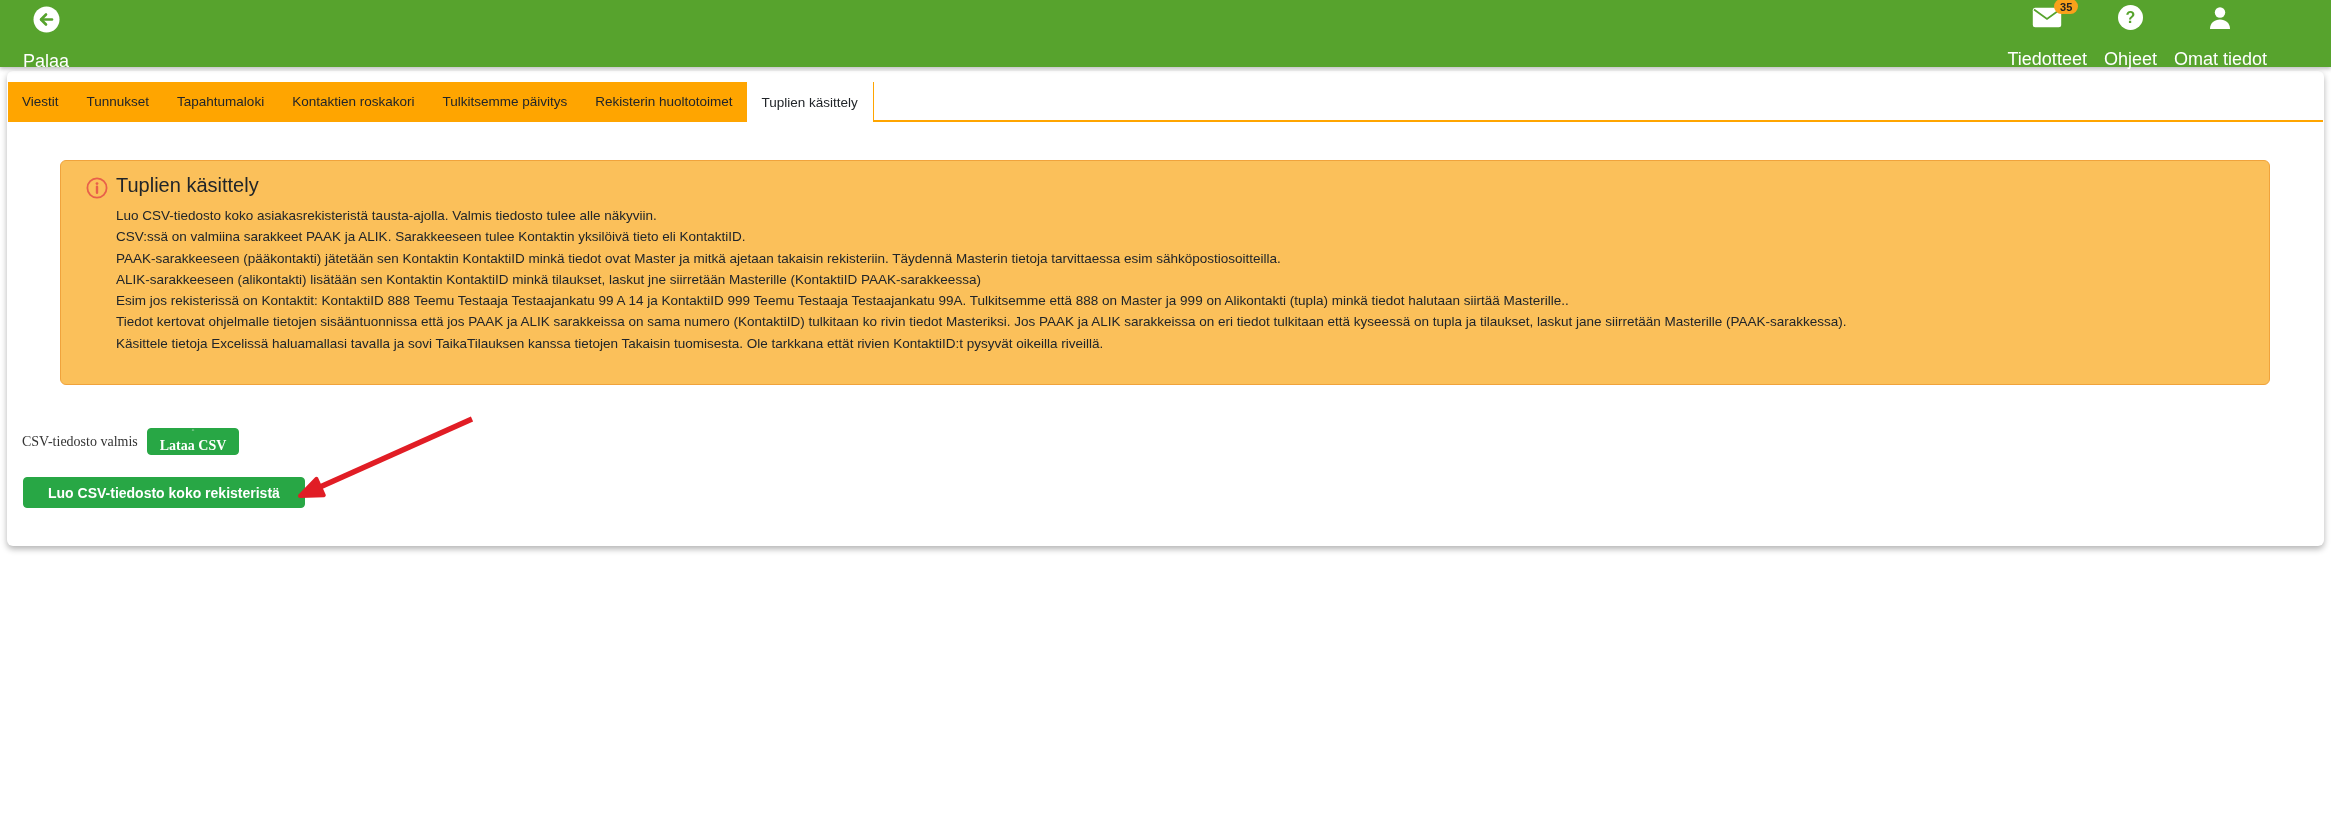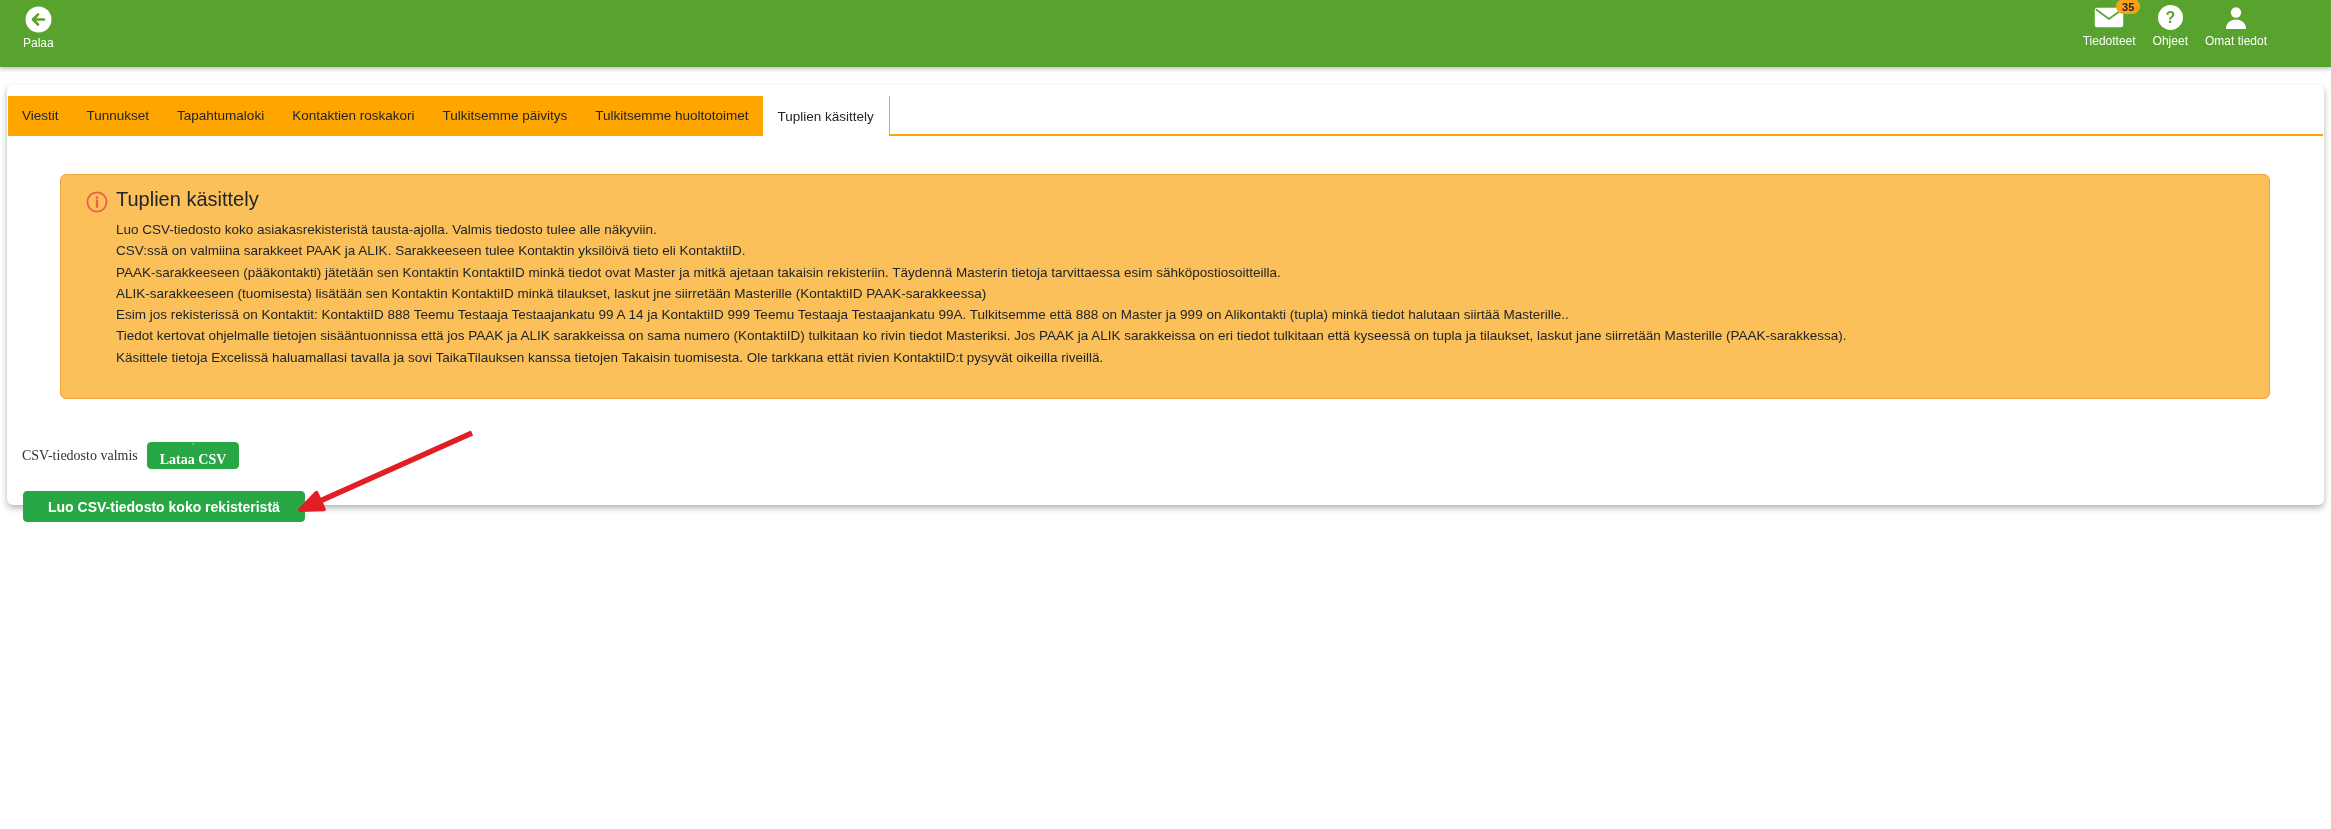--- a/index.html
+++ b/index.html
@@ -27,21 +27,21 @@
     background:var(--green);
     box-shadow:0 2px 4px rgba(0,0,0,.25);
     z-index:5;
   }
   .back-block{
     position:absolute;left:23px;top:6px;
     display:flex;flex-direction:column;align-items:center;gap:3px;
     cursor:pointer;
   }
   .back-circle{width:27px;height:27px;display:block;}
-  .hdr-label{color:#fff;font-size:12px;line-height:15px;white-space:nowrap;}
+  .hdr-label{color:#fff;font-size:18px;line-height:15px;white-space:nowrap;margin-top:18px;}
   .hdr-actions{
     position:absolute;right:64px;top:4px;
     display:flex;gap:17px;align-items:flex-start;
   }
   .hdr-action{
     display:flex;flex-direction:column;align-items:center;gap:3px;
     cursor:pointer;position:relative;
   }
   .icon-slot{height:27px;display:flex;align-items:center;justify-content:center;position:relative;}
   .badge{
@@ -51,21 +51,21 @@
     font-size:11px;font-weight:bold;color:#222;
     display:flex;align-items:center;justify-content:center;
   }
   .help-circle{
     width:25px;height:25px;border-radius:50%;background:#fff;
     color:var(--green);font-size:16px;font-weight:bold;
     display:flex;align-items:center;justify-content:center;
   }
   
   .card{
-    position:absolute;left:7px;top:85px;width:2317px;height:420px;
+    position:absolute;left:7px;top:71px;width:2317px;height:475px;
     background:#fff;border-radius:6px;
     box-shadow:0 3px 6px rgba(0,0,0,.30);
   }
   
   .tabbar{
     position:absolute;left:1px;right:1px;top:11px;
     display:flex;align-items:stretch;height:40px;
     border-bottom:2px solid var(--orange);
   }
   .tab{
@@ -163,35 +163,35 @@
 </header>
 
 <main class="card">
 
   <nav class="tabbar">
     <div class="tab">Viestit</div>
     <div class="tab">Tunnukset</div>
     <div class="tab">Tapahtumaloki</div>
     <div class="tab">Kontaktien roskakori</div>
     <div class="tab">Tulkitsemme päivitys</div>
-    <div class="tab">Tulkitsemme huoltotoimet</div>
+    <div class="tab">Rekisterin huoltotoimet</div>
     <div class="tab active">Tuplien käsittely</div>
   </nav>
 
   <section class="info-panel">
     <svg class="info-icon" viewBox="0 0 22 22">
       <circle cx="11" cy="11" r="9.6" fill="none" stroke="#e8604a" stroke-width="1.8"></circle>
       <circle cx="11" cy="6.6" r="1.4" fill="#e8604a"></circle>
       <line x1="11" y1="9.8" x2="11" y2="15.8" stroke="#e8604a" stroke-width="2.4" stroke-linecap="round"></line>
     </svg>
     <h2 class="info-title">Tuplien käsittely</h2>
     <div class="info-line">Luo CSV-tiedosto koko asiakasrekisteristä tausta-ajolla. Valmis tiedosto tulee alle näkyviin.</div>
     <div class="info-line">CSV:ssä on valmiina sarakkeet PAAK ja ALIK. Sarakkeeseen tulee Kontaktin yksilöivä tieto eli KontaktiID.</div>
     <div class="info-line">PAAK-sarakkeeseen (pääkontakti) jätetään sen Kontaktin KontaktiID minkä tiedot ovat Master ja mitkä ajetaan takaisin rekisteriin. Täydennä Masterin tietoja tarvittaessa esim sähköpostiosoitteilla.</div>
-    <div class="info-line">ALIK-sarakkeeseen (tuomisesta) lisätään sen Kontaktin KontaktiID minkä tilaukset, laskut jne siirretään Masterille (KontaktiID PAAK-sarakkeessa)</div>
+    <div class="info-line">ALIK-sarakkeeseen (alikontakti) lisätään sen Kontaktin KontaktiID minkä tilaukset, laskut jne siirretään Masterille (KontaktiID PAAK-sarakkeessa)</div>
     <div class="info-line">Esim jos rekisterissä on Kontaktit: KontaktiID 888 Teemu Testaaja Testaajankatu 99 A 14 ja KontaktiID 999 Teemu Testaaja Testaajankatu 99A. Tulkitsemme että 888 on Master ja 999 on Alikontakti (tupla) minkä tiedot halutaan siirtää Masterille..</div>
     <div class="info-line">Tiedot kertovat ohjelmalle tietojen sisääntuonnissa että jos PAAK ja ALIK sarakkeissa on sama numero (KontaktiID) tulkitaan ko rivin tiedot Masteriksi. Jos PAAK ja ALIK sarakkeissa on eri tiedot tulkitaan että kyseessä on tupla ja tilaukset, laskut jane siirretään Masterille (PAAK-sarakkessa).</div>
     <div class="info-line">Käsittele tietoja Excelissä haluamallasi tavalla ja sovi TaikaTilauksen kanssa tietojen Takaisin tuomisesta. Ole tarkkana ettät rivien KontaktiID:t pysyvät oikeilla riveillä.</div>
   </section>
 
   <div class="csv-row">
     <span class="csv-status">CSV-tiedosto valmis</span>
     <button class="btn btn-download">
       <svg class="dl-icon" viewBox="0 0 24 24">
         <path d="M12 3v9" stroke="#fff" stroke-width="3" fill="none" stroke-linecap="round"></path>

